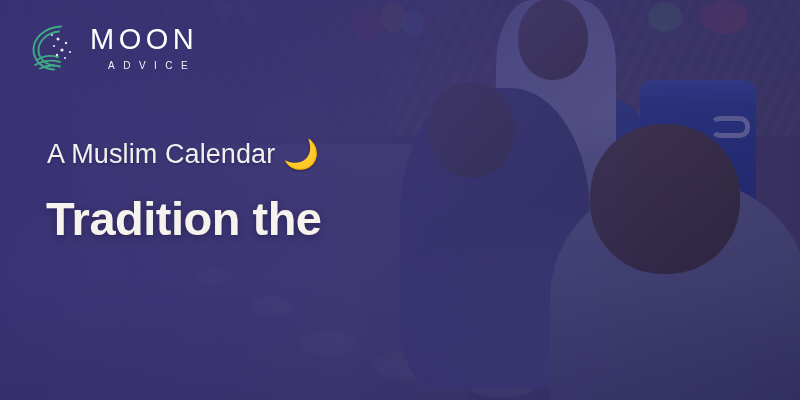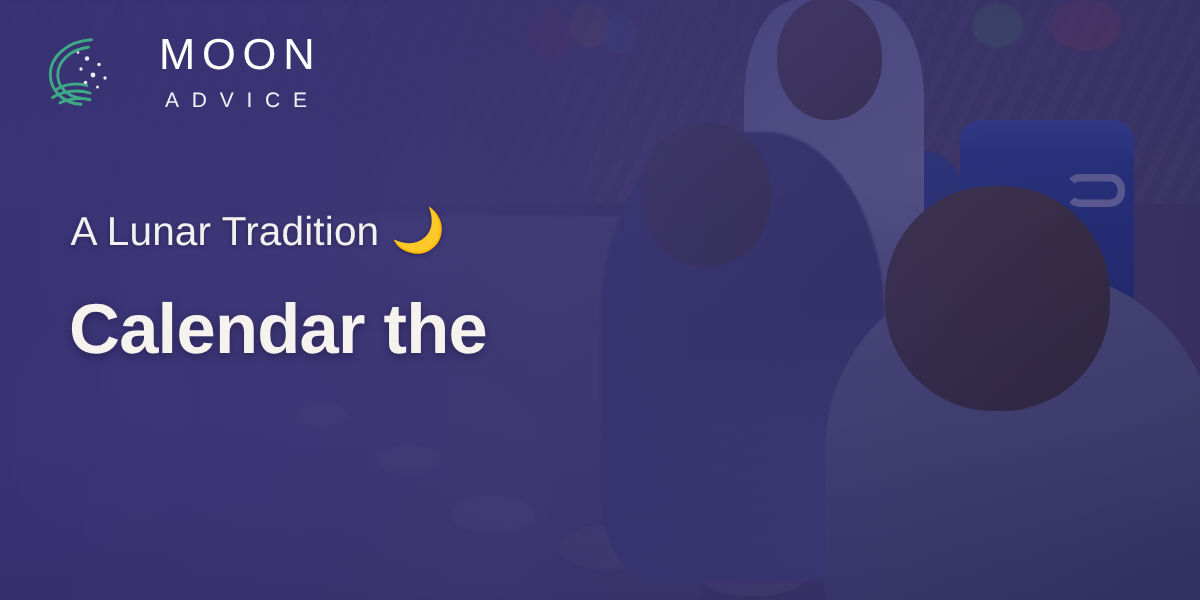--- a/index.html
+++ b/index.html
@@ -156,31 +156,31 @@
       rgba(52,46,108,.10) 30%,
       rgba(52,46,108,.12) 70%,
       rgba(48,42,100,.40) 100%);
   }
 
   
   .content { position:absolute; inset:0; }
 
   .logo {
     position:absolute; left:28px; top:22px;
-    display:flex; align-items:center; gap:26px;
+    display:flex; align-items:center; gap:10px;
   }
   .logo-mark { width:52px; height:52px; display:block; flex:none; }
   .logo-words { display:flex; flex-direction:column; line-height:1; }
   .logo-word-main {
     font-size:29px; letter-spacing:4.5px; font-weight:400;
     color:#ffffff;
   }
   .logo-word-sub {
-    font-size:14px; letter-spacing:8.5px; font-weight:400;
-    color:#f2f1f8; margin-top:7px; margin-left:4px;
+    font-size:10px; letter-spacing:8.5px; font-weight:400;
+    color:#f2f1f8; margin-top:7px; margin-left:18px;
   }
 
   .subtitle {
     position:absolute; left:47px; top:139px;
     font-size:27px; font-weight:400; color:#f3f1ef;
     letter-spacing:.1px;
     text-shadow:0 1px 3px rgba(20,15,50,.45);
     display:flex; align-items:center; gap:8px;
     white-space:nowrap;
   }
@@ -285,22 +285,22 @@
           <circle cx="24" cy="13" r=".9"></circle>
         </g>
       </svg>
       <div class="logo-words">
         <span class="logo-word-main">MOON</span>
         <span class="logo-word-sub">ADVICE</span>
       </div>
     </div>
 
     <div class="subtitle">
-      <span>A Lunar Tradition</span>
+      <span>A Muslim Calendar</span>
       <span class="moon-emoji">🌙</span>
     </div>
 
     <h1 class="headline">
-      <span>Calendar the</span>
+      <span>Tradition the</span>
     </h1>
 
   </div>
 </div>
 
 </body></html>

